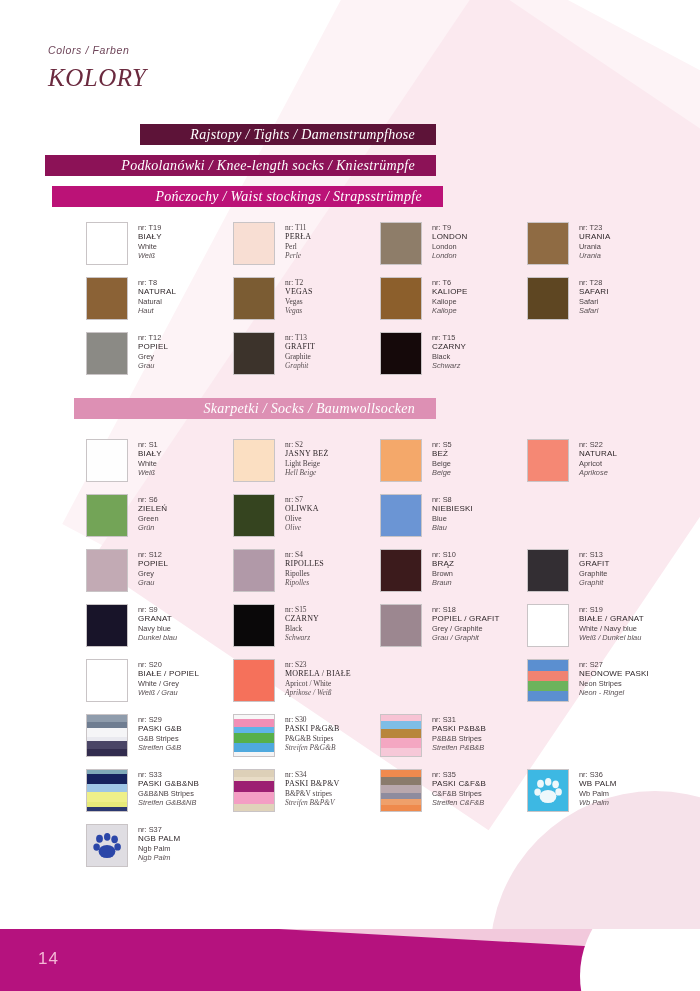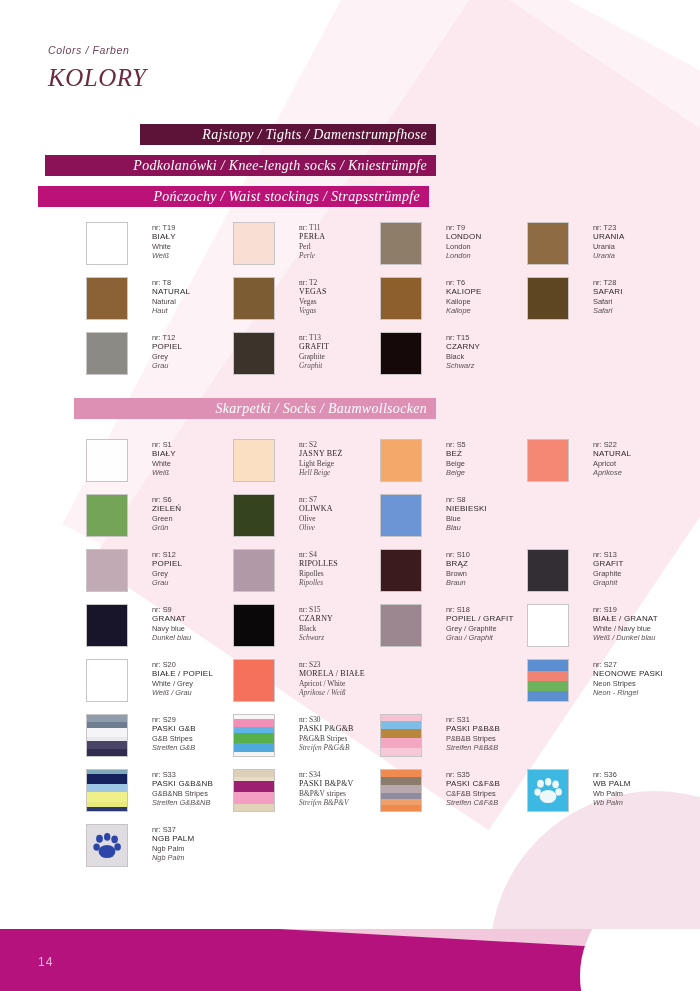--- a/index.html
+++ b/index.html
@@ -55,21 +55,21 @@
   .footer-band:after {
     content: "";
     position: absolute; right: -70px; bottom: -80px;
     width: 190px; height: 190px;
     border-radius: 50%;
     background: #ffffff;
   }
   .page-number {
     position: absolute; left: 38px; bottom: 22px;
     color: #f4b8d6;
-    font-size: 12px;
+    font-size: 17px;
     letter-spacing: 1px;
     z-index: 2;
   }
 
   
   .page { position: relative; z-index: 2; width: 700px; height: 991px; }
 
   .title-block { position: absolute; left: 48px; top: 44px; }
   .title-sub {
     font-family: "Liberation Sans", sans-serif;
@@ -91,35 +91,35 @@
   .cat-bar {
     position: absolute;
     height: 21px;
     color: #ffffff;
     font-family: "Liberation Serif", serif;
     font-style: italic;
     font-size: 14px;
     display: flex;
     align-items: center;
     justify-content: flex-end;
-    padding-right: 9px;
+    padding-right: 21px;
     letter-spacing: 0.3px;
     white-space: nowrap;
   }
 
   
   .grid { position: absolute; left: 0; width: 700px; }
   .srow { position: relative; height: 55px; }
   .cell {
     position: absolute;
     width: 150px;
     height: 48px;
     display: flex;
     align-items: flex-start;
-    gap: 24px;
+    gap: 10px;
   }
   .cell.c0 { left: 86px; }
   .cell.c1 { left: 233px; font-family: Liberation Serif, serif; }
   .cell.c2 { left: 380px; }
   .cell.c3 { left: 527px; }
 
   .swatch {
     width: 42px; height: 43px;
     flex: 0 0 42px;
     border: 1px solid #c9c4c6;
@@ -161,21 +161,21 @@
     <div class="title-main">KOLORY</div>
   </div>
 
   <div id="bars-host">
       <div class="cat-bar" style="left: 140px; top: 124px; width: 296px; background: rgb(93, 19, 56);">
         <span>Rajstopy  /  Tights  /  Damenstrumpfhose</span>
       </div>
       <div class="cat-bar" style="left: 45px; top: 155px; width: 391px; background: rgb(140, 18, 87);">
         <span>Podkolanówki  /  Knee-length socks  /  Kniestrümpfe</span>
       </div>
-      <div class="cat-bar" style="left: 38px; top: 186px; width: 391px; background: rgb(187, 18, 119);">
+      <div class="cat-bar" style="left: 52px; top: 186px; width: 391px; background: rgb(187, 18, 119);">
         <span>Pończochy  /  Waist stockings  /  Strapsstrümpfe</span>
       </div>
       <div class="cat-bar" style="left: 74px; top: 398px; width: 362px; background: rgb(221, 144, 180);">
         <span>Skarpetki  /  Socks  /  Baumwollsocken</span>
       </div>
     </div>
   <div id="grid-host">
       <div class="grid" style="top: 222px;">
         <div class="srow">
           <div class="cell c0">

